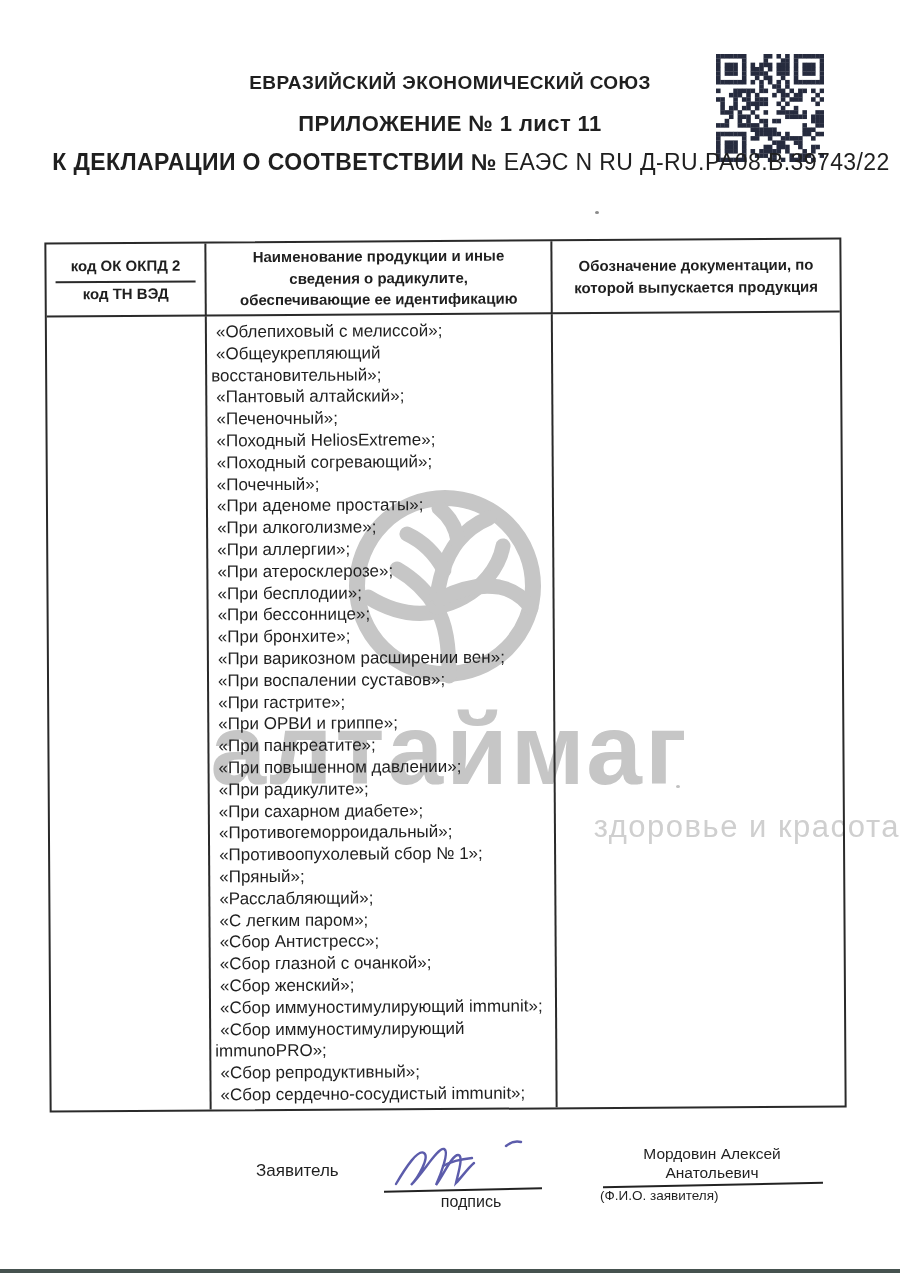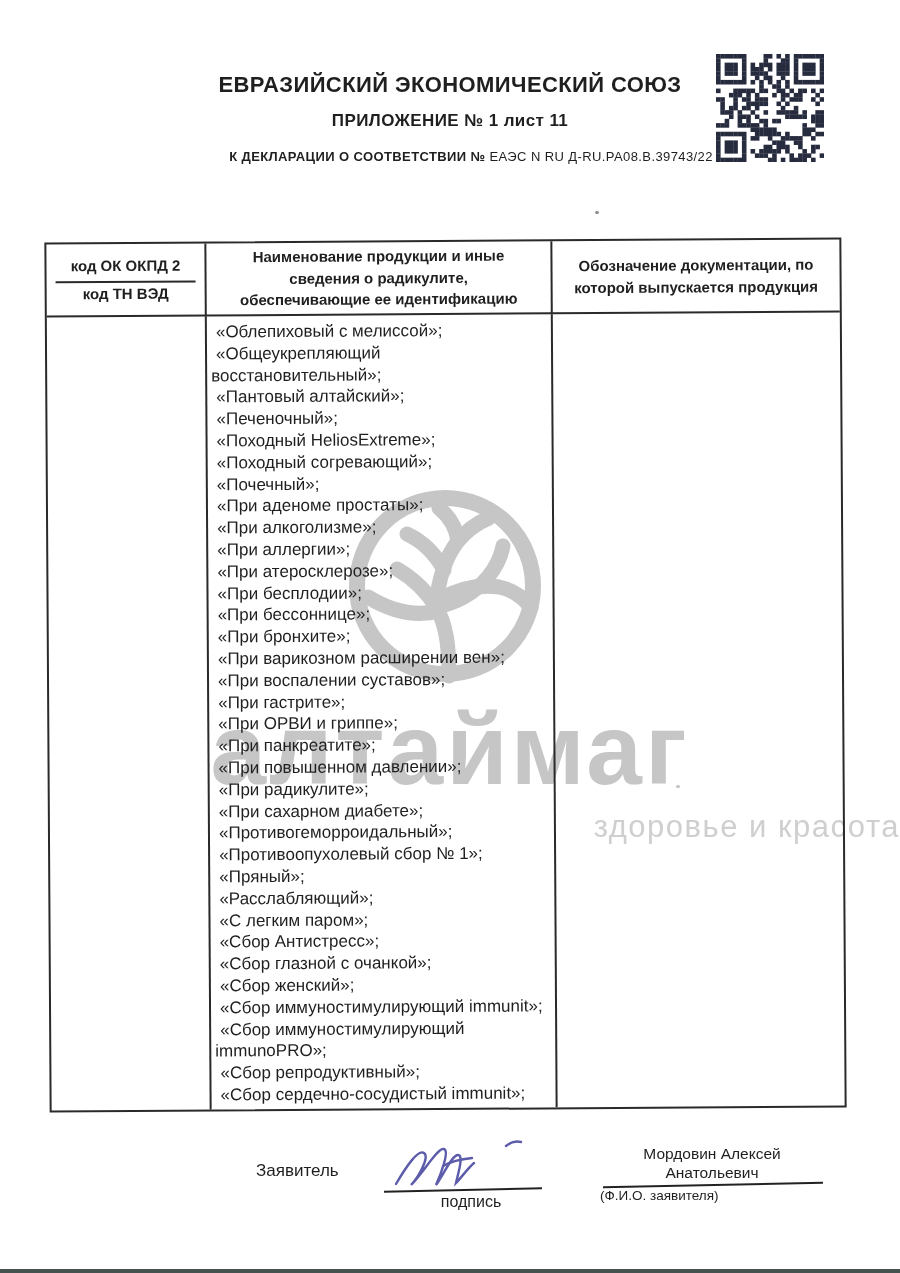--- a/index.html
+++ b/index.html
@@ -8,23 +8,23 @@
   }
   *{margin:0;padding:0;box-sizing:border-box;}
   html,body{background:#ffffff;}
   body{
     width:900px;height:1273px;position:relative;overflow:hidden;
     font-family:"Liberation Sans","DejaVu Sans",sans-serif;color:var(--ink);
   }
   .abs{position:absolute;}
   
   .hline{left:0;right:0;text-align:center;font-weight:bold;letter-spacing:.4px;}
-  .h1{top:72px;font-size:22px;}
-  .h2{top:111px;font-size:17px;}
-  .h3{top:149px;font-size:13px;padding-left:42px;z-index:3;}
+  .h1{top:72px;font-size:19px;}
+  .h2{top:111px;font-size:22px;}
+  .h3{top:149px;font-size:23px;padding-left:42px;z-index:3;}
   .h3 .num{font-weight:normal;}
   
   .qr{left:716px;top:54px;width:108px;height:108px;z-index:2;}
   
   .wm{z-index:0;pointer-events:none;margin-top:31px;}
   .wm-brand{left:0;right:0;top:668px;text-align:center;font-size:100px;font-weight:bold;
     color:var(--wm);line-height:100px;letter-spacing:3px;}
   .wm-tag{left:0;right:0;top:778px;text-align:right;font-size:31px;color:var(--wm2);
     letter-spacing:1.5px;}
   .wm-tree{left:318px;top:438px;}

